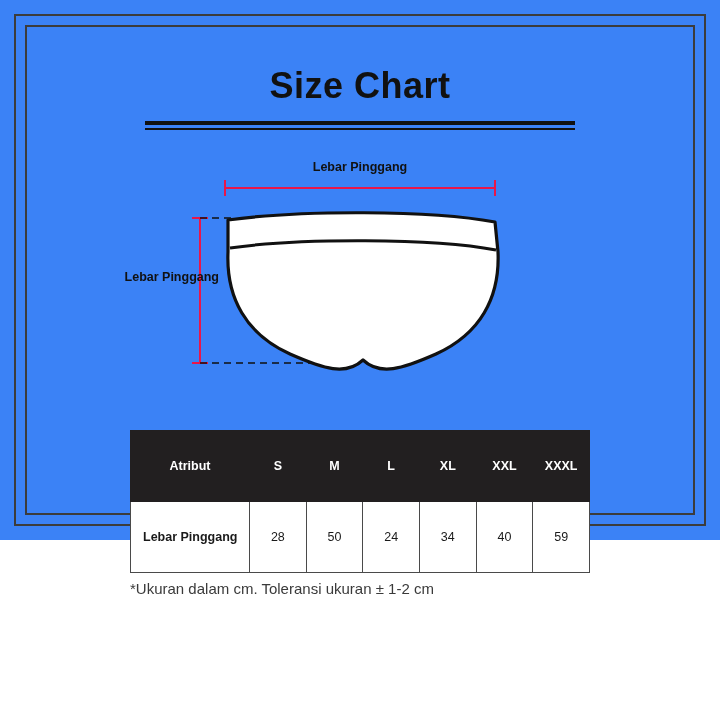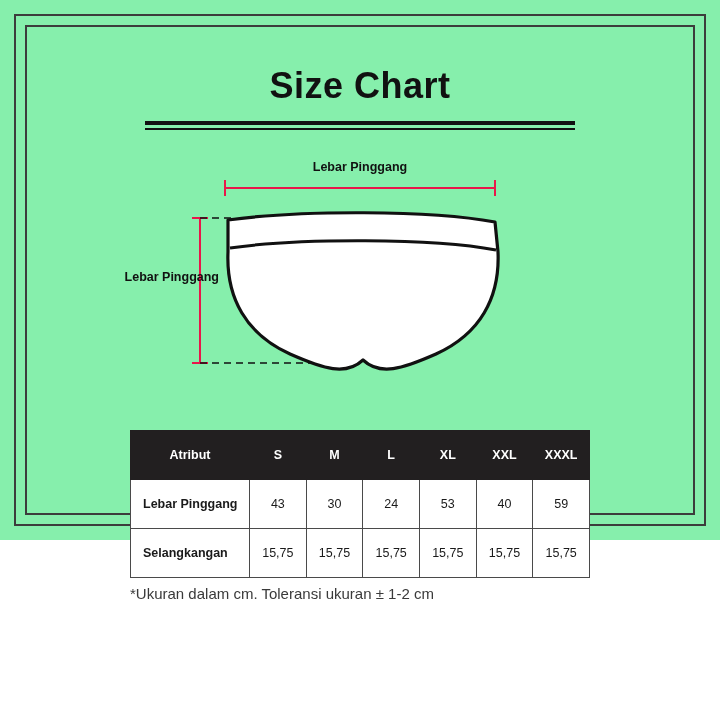--- a/index.html
+++ b/index.html
@@ -11,21 +11,21 @@
     width: 720px;
     height: 720px;
     font-family: "Liberation Sans", sans-serif;
     color: #1a1a1a;
     overflow: hidden;
   }
   .page {
     position: relative;
     width: 720px;
     height: 540px;
-    background: #86efac;
+    background: #3b82f6;
     box-sizing: border-box;
   }
   
   .frame-outer {
     position: absolute;
     left: 14px;
     top: 14px;
     right: 14px;
     bottom: 14px;
     border: 2px solid #3c3c3c;
@@ -113,21 +113,21 @@
     border-collapse: collapse;
     width: 100%;
     table-layout: fixed;
   }
   table.size-table th,
   table.size-table td {
     border: 1px solid #4a4a4a;
     text-align: center;
     font-size: 12.5px;
     height: 38px;
-    padding: 5px 2px;
+    padding: 16px 2px;
   }
   table.size-table thead th {
     background: #221f20;
     color: #ffffff;
     font-weight: bold;
     border: 1px solid #221f20;
   }
   table.size-table thead th.attr-head {
     width: 114px;
   }
@@ -197,35 +197,26 @@
             <th>M</th>
             <th>L</th>
             <th>XL</th>
             <th>XXL</th>
             <th>XXXL</th>
           </tr>
         </thead>
         <tbody>
           <tr>
             <td class="attr-cell">Lebar Pinggang</td>
-            <td>43</td>
-            <td>30</td>
+            <td>28</td>
+            <td>50</td>
             <td>24</td>
-            <td>53</td>
+            <td>34</td>
             <td>40</td>
             <td>59</td>
-          </tr>
-          <tr>
-            <td class="attr-cell">Selangkangan</td>
-            <td>15,75</td>
-            <td>15,75</td>
-            <td>15,75</td>
-            <td>15,75</td>
-            <td>15,75</td>
-            <td>15,75</td>
           </tr>
         </tbody>
       </table>
       <div class="note">*Ukuran dalam cm. Toleransi ukuran ± 1-2 cm</div>
     </div>
 
   </div>
 </div>
 
 </body></html>

